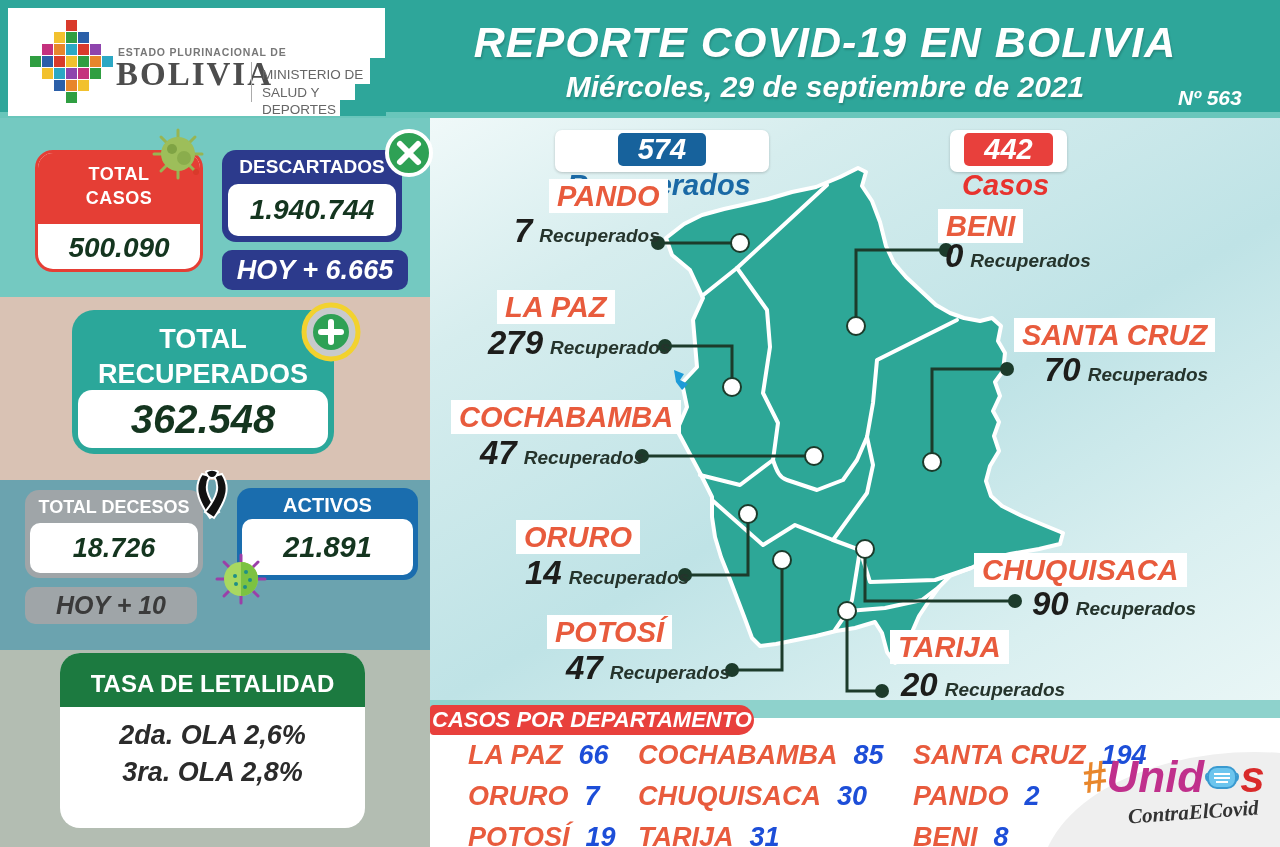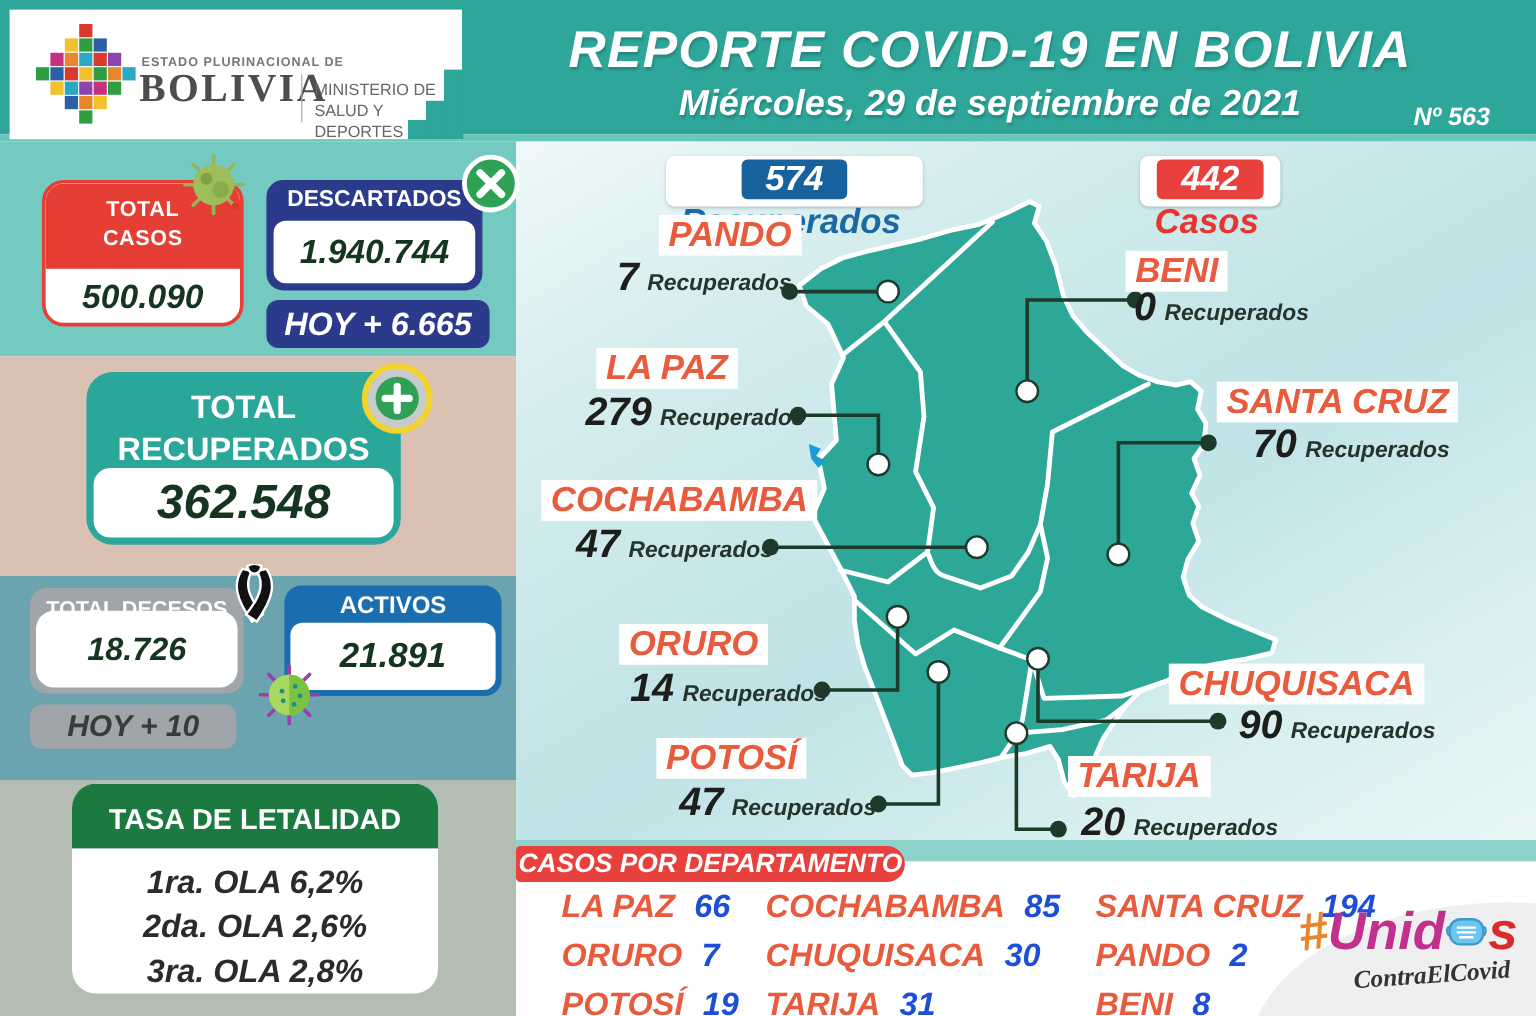--- a/index.html
+++ b/index.html
@@ -195,21 +195,21 @@
     <circle cx="30" cy="30" r="27" fill="#C8CACC" stroke="#F2D22E" stroke-width="5"></circle>
     <circle cx="30" cy="30" r="18" fill="#2EA155"></circle>
     <g stroke="#fff" stroke-width="6" stroke-linecap="round">
       <line x1="30" y1="20" x2="30" y2="40"></line>
         <line x1="20" y1="30" x2="40" y2="30"></line>
     </g>
   </svg>
 
   <div class="statbox" style="left:25px;top:490px;width:178px;height:88px;background:#9FA5A8;border-radius:14px;">
     <div class="hd" style="font-size:18px;padding-top:7px;">TOTAL DECESOS</div>
-    <div class="inner-white" style="left:5px;right:5px;bottom:5px;height:64px;border-radius:15px;">
+    <div class="inner-white" style="left:5px;right:5px;bottom:5px;height:50px;">
       <span class="big-num" style="font-size:27px;">18.726</span>
     </div>
   </div>
 
   <svg class="abs" style="left:188px;top:470px;" width="48" height="58" viewBox="0 0 48 58">
     <g fill="#111" stroke="#fff" stroke-width="2">
       <path d="M14,4 C6,16 8,28 22,48 L31,42 C18,26 16,16 22,6 Z"></path>
       <path d="M34,4 C42,16 40,28 26,48 L17,42 C30,26 32,16 26,6 Z"></path>
       <path d="M18,2 C20,10 28,10 30,2 C26,-1 22,-1 18,2 Z"></path>
     </g>
@@ -242,21 +242,20 @@
         <circle cx="36" cy="28" r="2"></circle>
       <circle cx="31" cy="35" r="2"></circle>
         <circle cx="21" cy="24" r="2"></circle>
         <circle cx="22" cy="32" r="2"></circle>
     </g>
   </svg>
 
   <div class="statbox" style="left:60px;top:653px;width:305px;height:175px;border-radius:20px;">
     <div class="hd" style="background:#1C7A40;height:54px;font-size:24px;line-height:62px;">TASA DE LETALIDAD</div>
     <div style="padding-top:10px;text-align:center;font-style:italic;font-weight:bold;font-size:27px;color:#2B2B2B;line-height:1.37;">
-      <div>1ra. OLA 6,2%</div>
       <div>2da. OLA 2,6%</div>
       <div>3ra. OLA 2,8%</div>
     </div>
   </div>
 
   <svg class="abs" style="left:630px;top:160px;" width="450" height="560" viewBox="-10 0 450 560">
 
     <path fill="#2DA797" stroke="#fff" stroke-width="4" stroke-linejoin="round" d="M26,78 L44,64 L62,55 L84,49 L102,45 L128,39 L152,32 L176,27 L200,17 L218,8
          L226,12 L222,26 L232,41 L240,62 L246,86 L254,103 L266,117 L281,131 L296,145
          L310,153 L324,158 L340,161 L352,158 L361,166 L358,181 L365,193 L363,211

